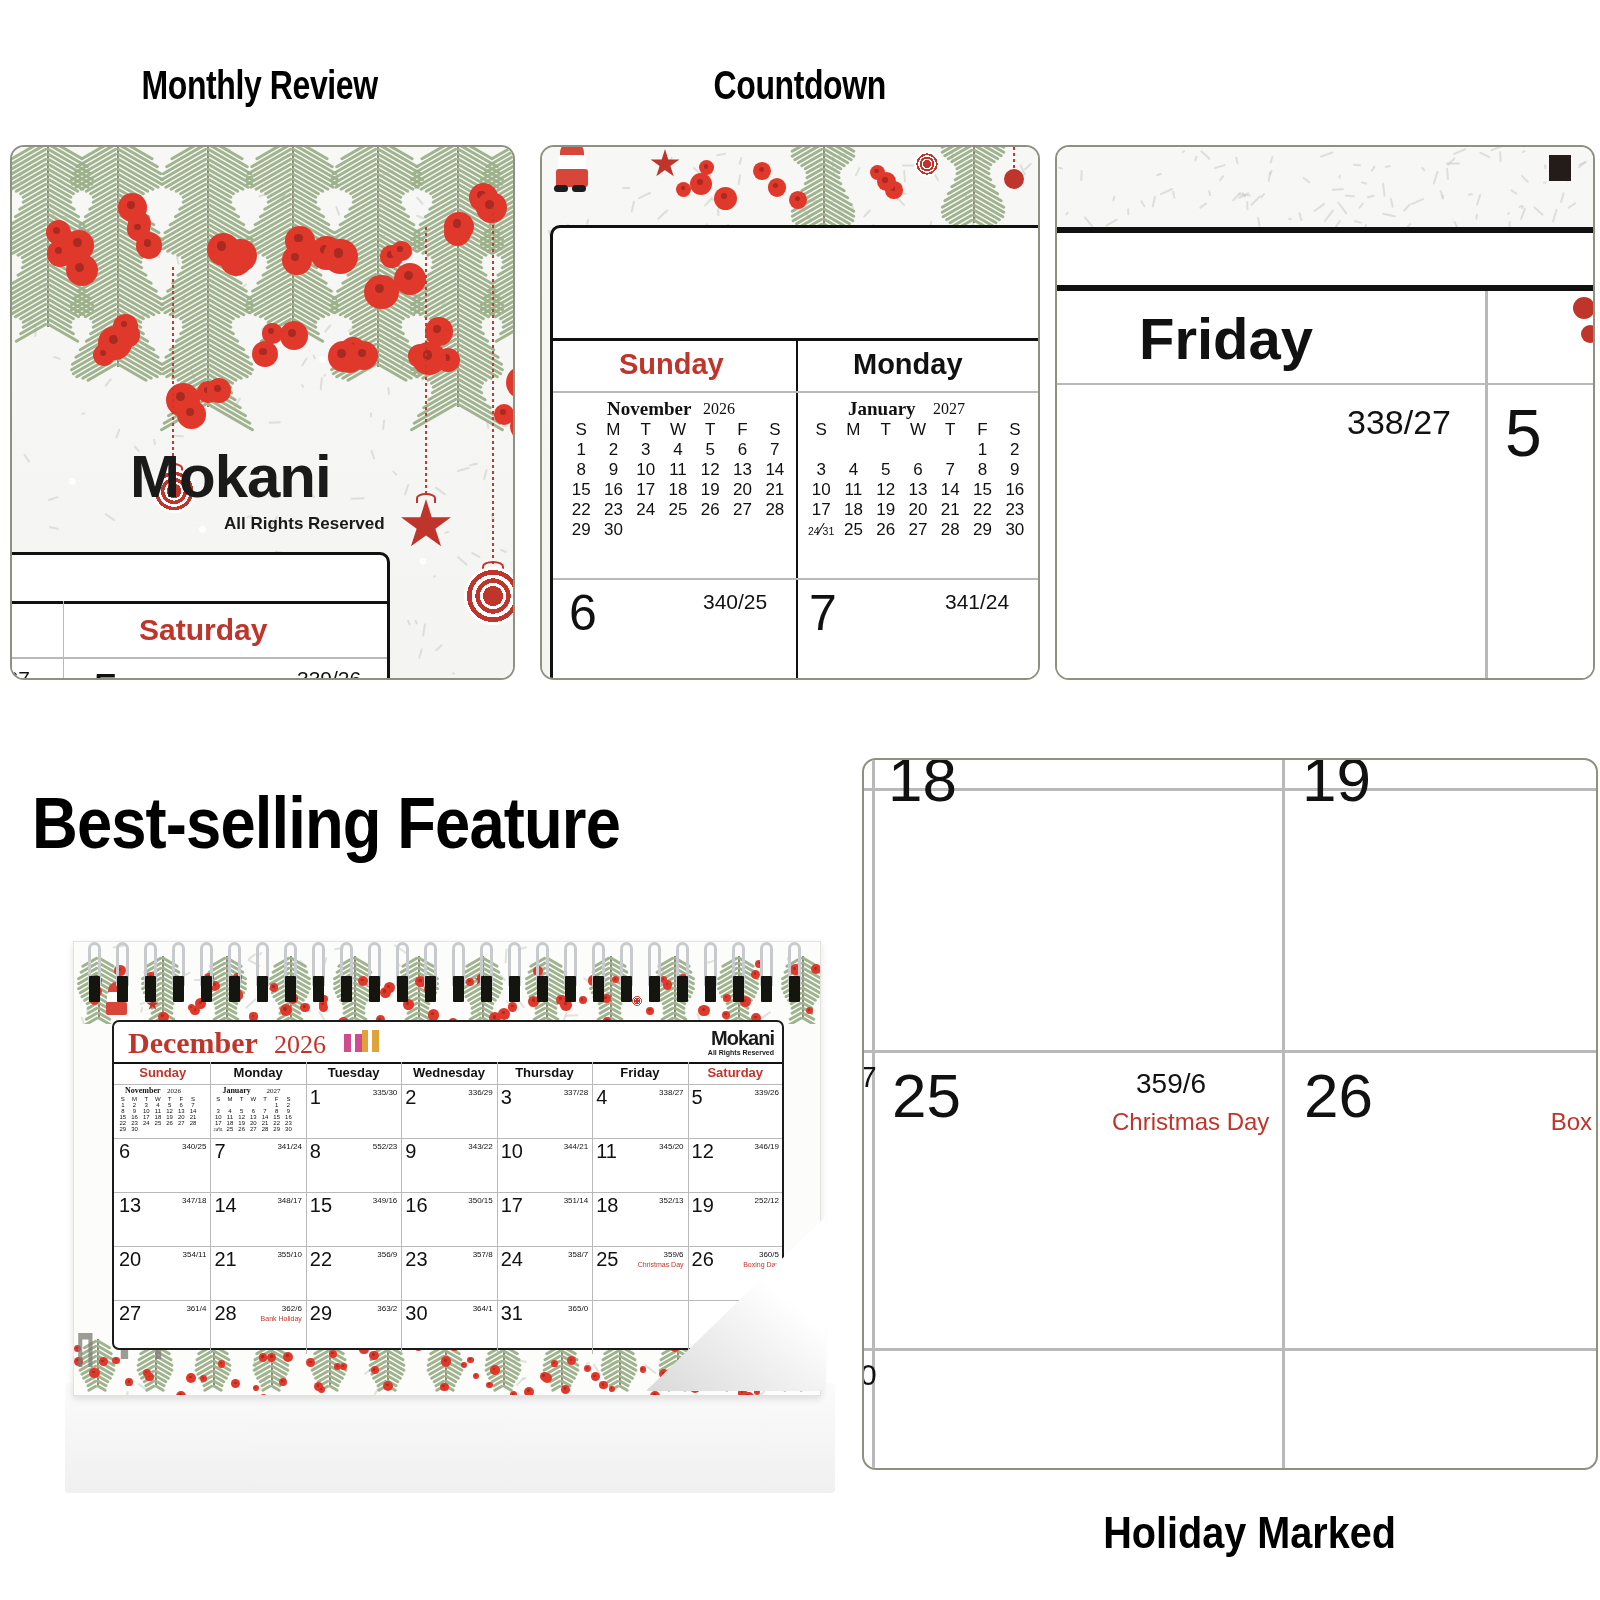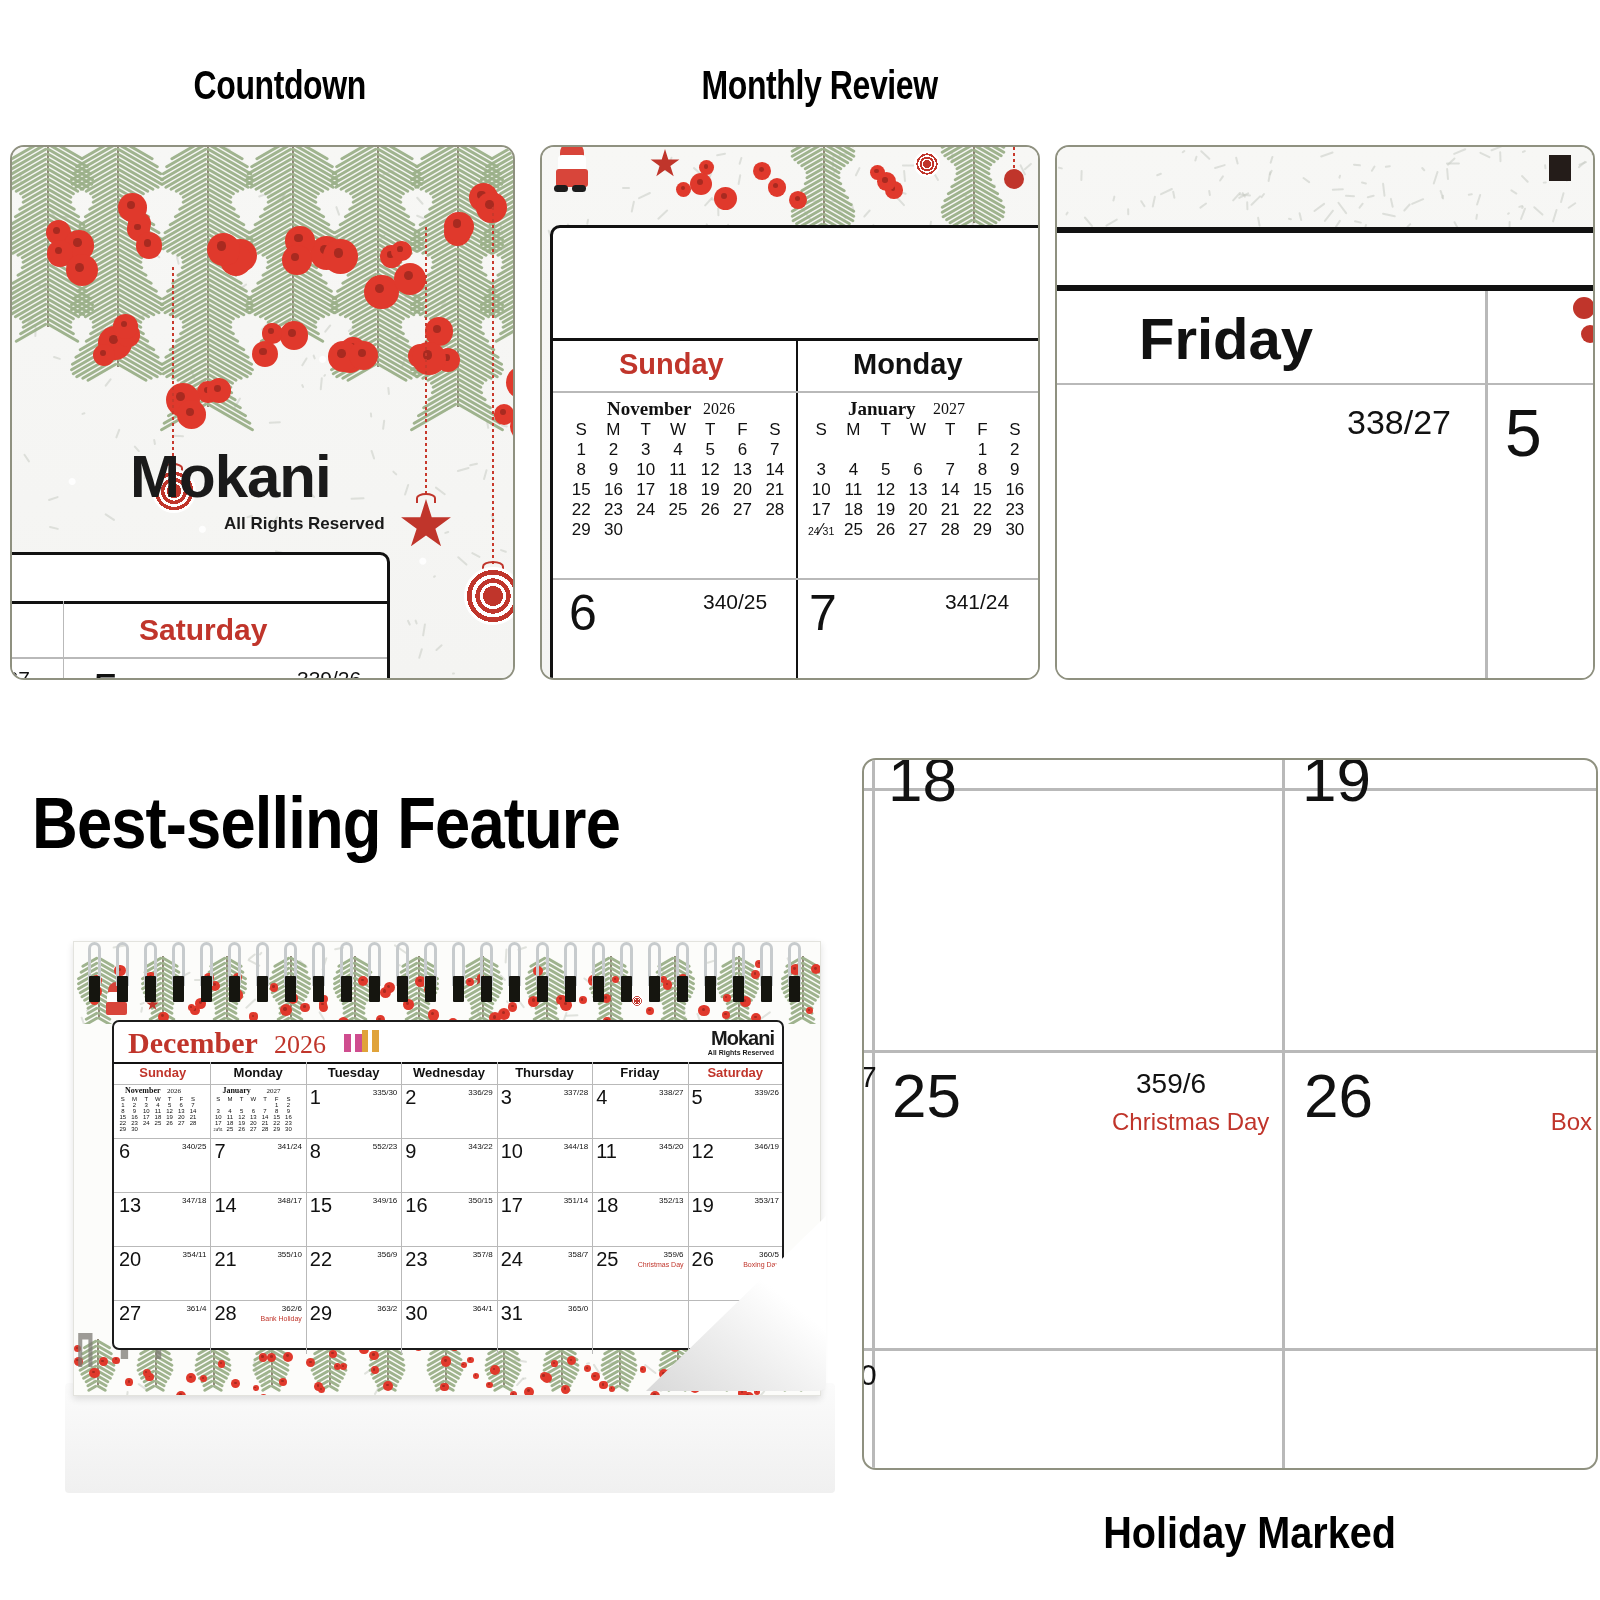--- a/index.html
+++ b/index.html
@@ -206,25 +206,25 @@
   }
   .hm-head span {
     font-weight:bold; font-size:44px; color:#000; white-space:nowrap;
     transform:scaleX(0.90);
   }
 </style>
 </head>
 <body>
 
 <div class="top-heads">
+  <div class="head-cell hc2">
+    <span>Monthly Review</span>
+  </div>
   <div class="head-cell hc3">
     <span>Countdown</span>
-  </div>
-  <div class="head-cell hc2">
-    <span>Monthly Review</span>
   </div>
 </div>
 
 <div class="panels">
 
   <div class="panel p1">
     <div class="paper"></div>
     <div id="p1deco">
         <div class="fleck" style="left:404.2529347093091px;top:68.84436908589879px;width:8.794148328618215px;height:1.5px;transform:rotate(21.661992083146234deg)"></div>
         <div class="fleck" style="left:251.63276400958782px;top:335.58299974332704px;width:12.805264954364517px;height:1.5px;transform:rotate(80.50448659830936deg)"></div>
@@ -2561,40 +2561,40 @@
           <div class="gl" style="left:0;top:116px;width:100%;height:1px"></div>
           <div class="daynum" style="left:5px;top:118px;font-size:20px">6</div>
           <div class="cd" style="left:56.42857142857143px;top:120px;font-size:8px;width:36px;text-align:right">340/25</div>
           <div class="daynum" style="left:100.42857142857143px;top:118px;font-size:20px">7</div>
           <div class="cd" style="left:151.85714285714286px;top:120px;font-size:8px;width:36px;text-align:right">341/24</div>
           <div class="daynum" style="left:195.85714285714286px;top:118px;font-size:20px">8</div>
           <div class="cd" style="left:247.28571428571428px;top:120px;font-size:8px;width:36px;text-align:right">552/23</div>
           <div class="daynum" style="left:291.2857142857143px;top:118px;font-size:20px">9</div>
           <div class="cd" style="left:342.7142857142857px;top:120px;font-size:8px;width:36px;text-align:right">343/22</div>
           <div class="daynum" style="left:386.7142857142857px;top:118px;font-size:20px">10</div>
-          <div class="cd" style="left:438.14285714285717px;top:120px;font-size:8px;width:36px;text-align:right">344/18</div>
+          <div class="cd" style="left:438.14285714285717px;top:120px;font-size:8px;width:36px;text-align:right">344/21</div>
           <div class="daynum" style="left:482.14285714285717px;top:118px;font-size:20px">11</div>
           <div class="cd" style="left:533.5714285714286px;top:120px;font-size:8px;width:36px;text-align:right">345/20</div>
           <div class="daynum" style="left:577.5714285714286px;top:118px;font-size:20px">12</div>
           <div class="cd" style="left:629px;top:120px;font-size:8px;width:36px;text-align:right">346/19</div>
           <div class="gl" style="left:0;top:170px;width:100%;height:1px"></div>
           <div class="daynum" style="left:5px;top:172px;font-size:20px">13</div>
           <div class="cd" style="left:56.42857142857143px;top:174px;font-size:8px;width:36px;text-align:right">347/18</div>
           <div class="daynum" style="left:100.42857142857143px;top:172px;font-size:20px">14</div>
           <div class="cd" style="left:151.85714285714286px;top:174px;font-size:8px;width:36px;text-align:right">348/17</div>
           <div class="daynum" style="left:195.85714285714286px;top:172px;font-size:20px">15</div>
           <div class="cd" style="left:247.28571428571428px;top:174px;font-size:8px;width:36px;text-align:right">349/16</div>
           <div class="daynum" style="left:291.2857142857143px;top:172px;font-size:20px">16</div>
           <div class="cd" style="left:342.7142857142857px;top:174px;font-size:8px;width:36px;text-align:right">350/15</div>
           <div class="daynum" style="left:386.7142857142857px;top:172px;font-size:20px">17</div>
           <div class="cd" style="left:438.14285714285717px;top:174px;font-size:8px;width:36px;text-align:right">351/14</div>
           <div class="daynum" style="left:482.14285714285717px;top:172px;font-size:20px">18</div>
           <div class="cd" style="left:533.5714285714286px;top:174px;font-size:8px;width:36px;text-align:right">352/13</div>
           <div class="daynum" style="left:577.5714285714286px;top:172px;font-size:20px">19</div>
-          <div class="cd" style="left:629px;top:174px;font-size:8px;width:36px;text-align:right">353/17</div>
+          <div class="cd" style="left:629px;top:174px;font-size:8px;width:36px;text-align:right">252/12</div>
           <div class="gl" style="left:0;top:224px;width:100%;height:1px"></div>
           <div class="daynum" style="left:5px;top:226px;font-size:20px">20</div>
           <div class="cd" style="left:56.42857142857143px;top:228px;font-size:8px;width:36px;text-align:right">354/11</div>
           <div class="daynum" style="left:100.42857142857143px;top:226px;font-size:20px">21</div>
           <div class="cd" style="left:151.85714285714286px;top:228px;font-size:8px;width:36px;text-align:right">355/10</div>
           <div class="daynum" style="left:195.85714285714286px;top:226px;font-size:20px">22</div>
           <div class="cd" style="left:247.28571428571428px;top:228px;font-size:8px;width:36px;text-align:right">356/9</div>
           <div class="daynum" style="left:291.2857142857143px;top:226px;font-size:20px">23</div>
           <div class="cd" style="left:342.7142857142857px;top:228px;font-size:8px;width:36px;text-align:right">357/8</div>
           <div class="daynum" style="left:386.7142857142857px;top:226px;font-size:20px">24</div>

